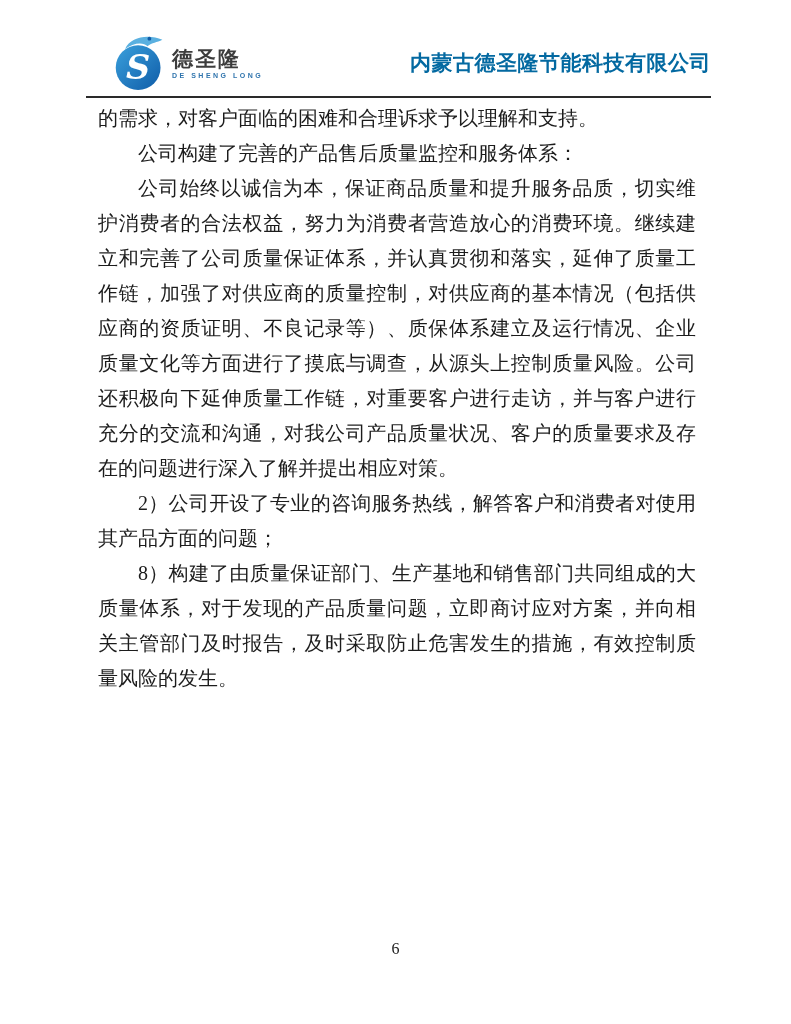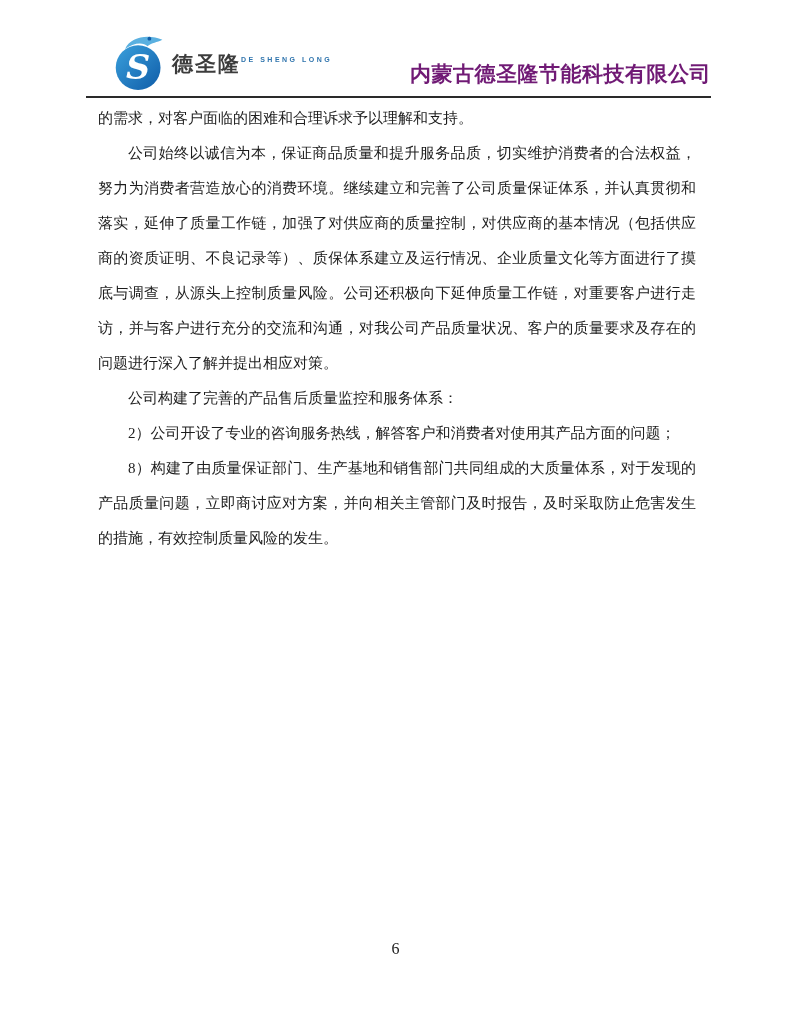--- a/index.html
+++ b/index.html
@@ -37,56 +37,56 @@
     margin-bottom: 2px;
   }
   .logo-mark {
     width: 56px;
     height: 58px;
     flex: 0 0 auto;
   }
   .logo-text {
     margin-left: 4px;
     display: flex;
-    flex-direction: row;
+    flex-direction: column;
     line-height: 1;
   }
   .logo-cn {
     font-family: "Liberation Sans", "DejaVu Sans", sans-serif;
     font-weight: bold;
     font-size: 21px;
     letter-spacing: 2px;
     color: #3c3c3c;
   }
   .logo-en {
     margin-top: 3px;
     font-family: "Liberation Sans", "DejaVu Sans", sans-serif;
     font-weight: bold;
     font-size: 7px;
     letter-spacing: 2.5px;
     color: #2f74ad;
   }
   .company-name {
     font-weight: bold;
     font-size: 21px;
-    color: #701a75;
+    color: #0369a1;
     letter-spacing: 0.5px;
-    margin-bottom: 6px;
+    margin-bottom: 17px;
     white-space: nowrap;
   }
   
   .doc-body {
     position: absolute;
     left: 98px;
     top: 101px;
     width: 598px;
   }
   .doc-body p {
     margin: 0;
-    font-size: 15px;
+    font-size: 20px;
     line-height: 35px;
     text-align: justify;
     text-justify: inter-character;
     word-break: break-all;
   }
   .doc-body p.indent {
     text-indent: 2em;
   }
   
   .footer {
@@ -121,21 +121,21 @@
       <div class="logo-text">
         <span class="logo-cn">德圣隆</span>
         <span class="logo-en">DE SHENG LONG</span>
       </div>
     </div>
     <div class="company-name">内蒙古德圣隆节能科技有限公司</div>
   </div>
 
   <div class="doc-body">
     <p>的需求，对客户面临的困难和合理诉求予以理解和支持。</p>
+    <p class="indent">公司构建了完善的产品售后质量监控和服务体系：</p>
     <p class="indent">公司始终以诚信为本，保证商品质量和提升服务品质，切实维护消费者的合法权益，努力为消费者营造放心的消费环境。继续建立和完善了公司质量保证体系，并认真贯彻和落实，延伸了质量工作链，加强了对供应商的质量控制，对供应商的基本情况（包括供应商的资质证明、不良记录等）、质保体系建立及运行情况、企业质量文化等方面进行了摸底与调查，从源头上控制质量风险。公司还积极向下延伸质量工作链，对重要客户进行走访，并与客户进行充分的交流和沟通，对我公司产品质量状况、客户的质量要求及存在的问题进行深入了解并提出相应对策。</p>
-    <p class="indent">公司构建了完善的产品售后质量监控和服务体系：</p>
     <p class="indent">2）公司开设了专业的咨询服务热线，解答客户和消费者对使用其产品方面的问题；</p>
     <p class="indent">8）构建了由质量保证部门、生产基地和销售部门共同组成的大质量体系，对于发现的产品质量问题，立即商讨应对方案，并向相关主管部门及时报告，及时采取防止危害发生的措施，有效控制质量风险的发生。</p>
   </div>
 
   <div class="footer">6</div>
 
 </div>
 
 </body></html>

